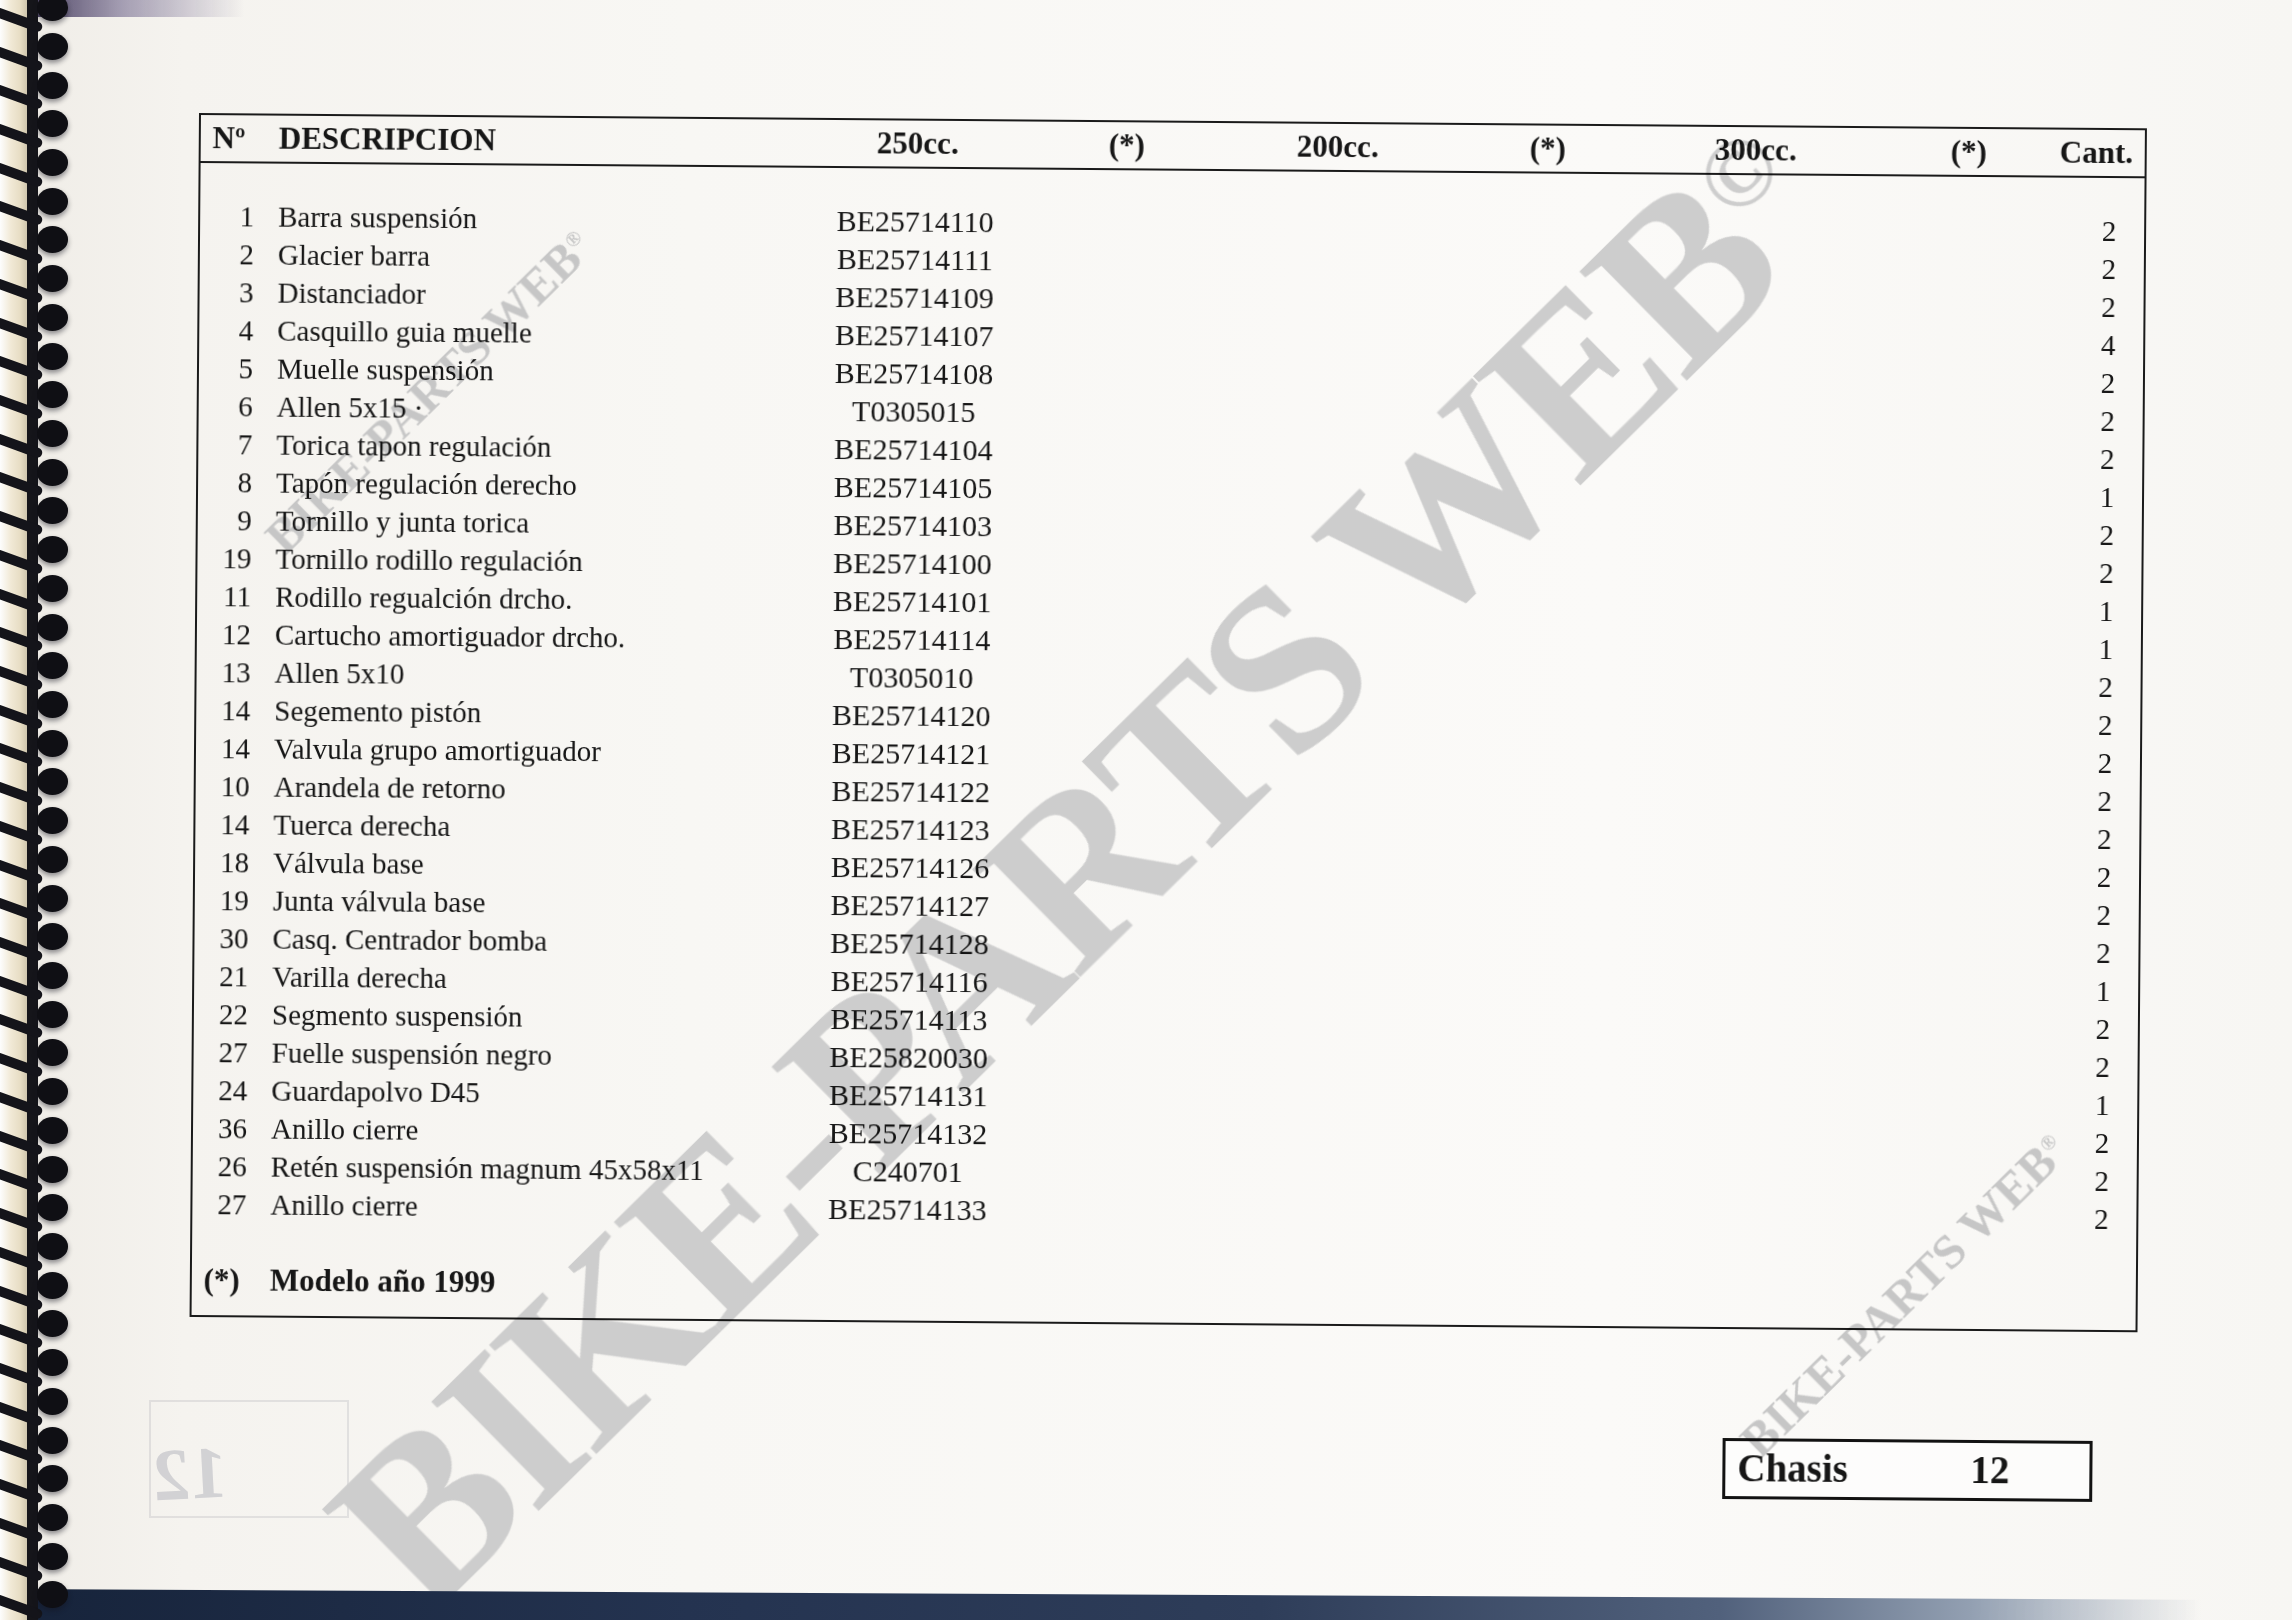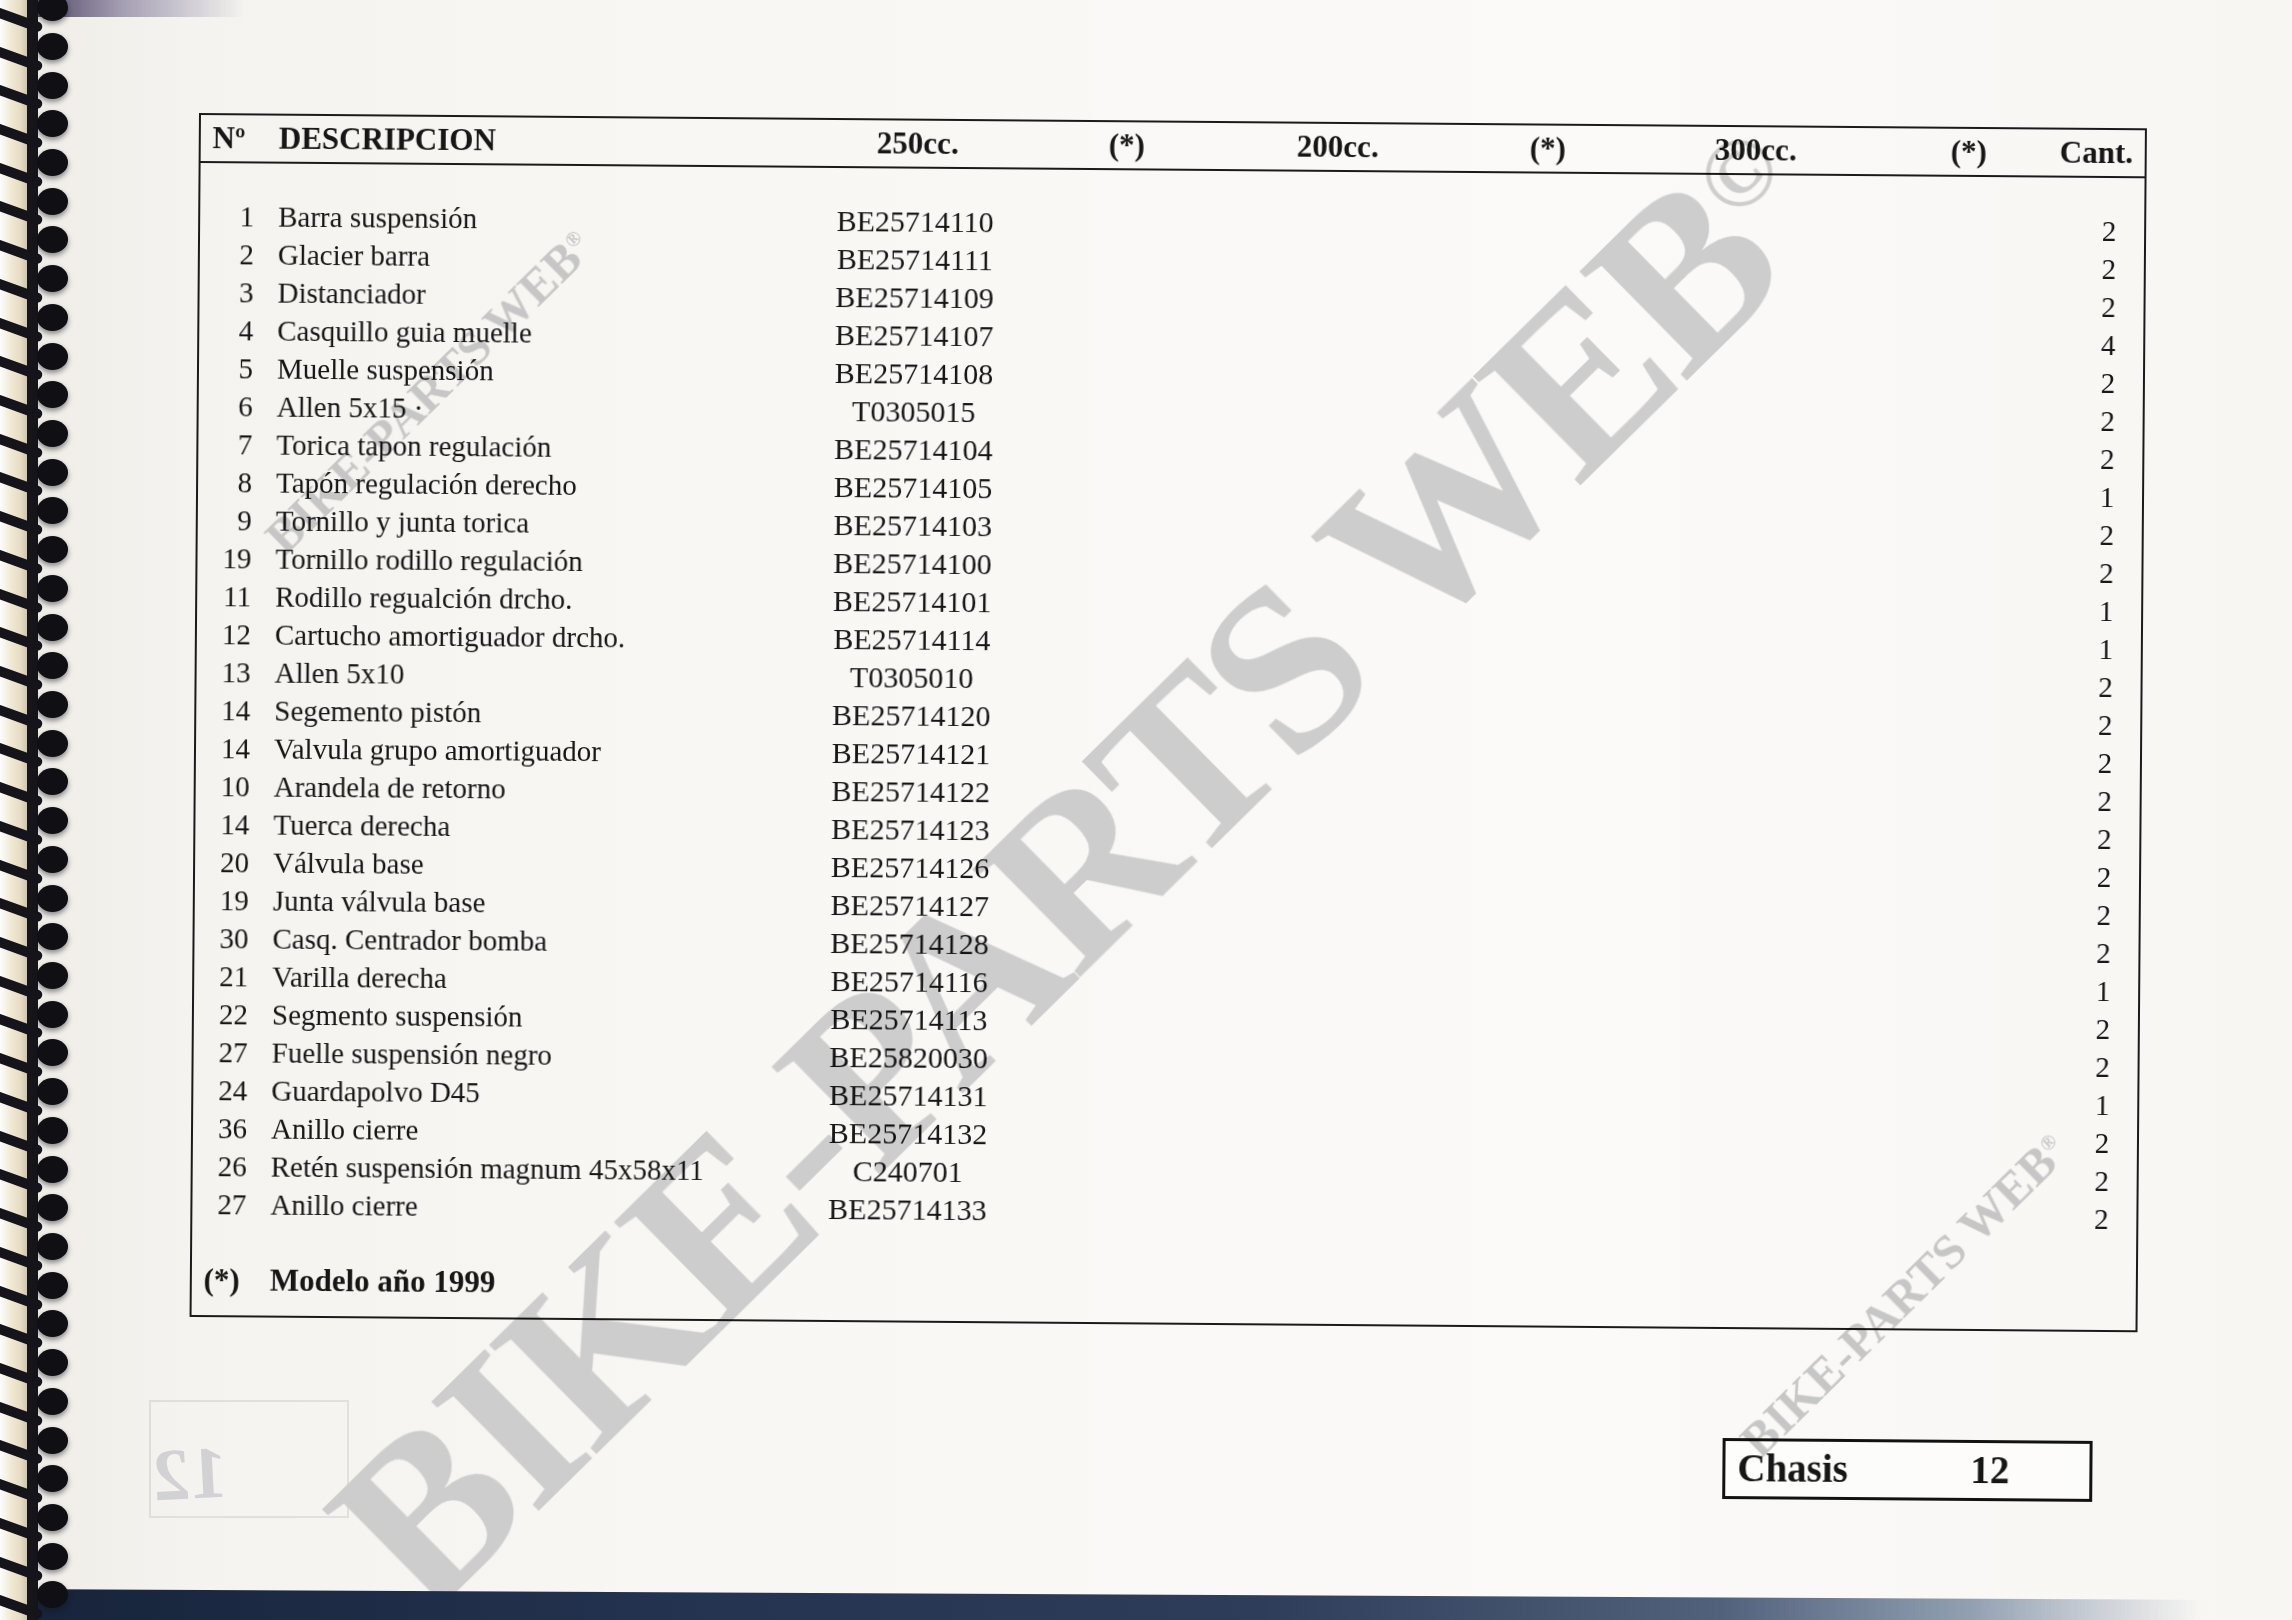--- a/index.html
+++ b/index.html
@@ -189,21 +189,21 @@
           <span class="cell-part">BE25714122</span>
           <span class="cell-cant">2</span>
         </div>
         <div class="row">
           <span class="cell-num">14</span>
           <span class="cell-desc">Tuerca derecha</span>
           <span class="cell-part">BE25714123</span>
           <span class="cell-cant">2</span>
         </div>
         <div class="row">
-          <span class="cell-num">20</span>
+          <span class="cell-num">18</span>
           <span class="cell-desc">Válvula base</span>
           <span class="cell-part">BE25714126</span>
           <span class="cell-cant">2</span>
         </div>
         <div class="row">
           <span class="cell-num">19</span>
           <span class="cell-desc">Junta válvula base</span>
           <span class="cell-part">BE25714127</span>
           <span class="cell-cant">2</span>
         </div>

